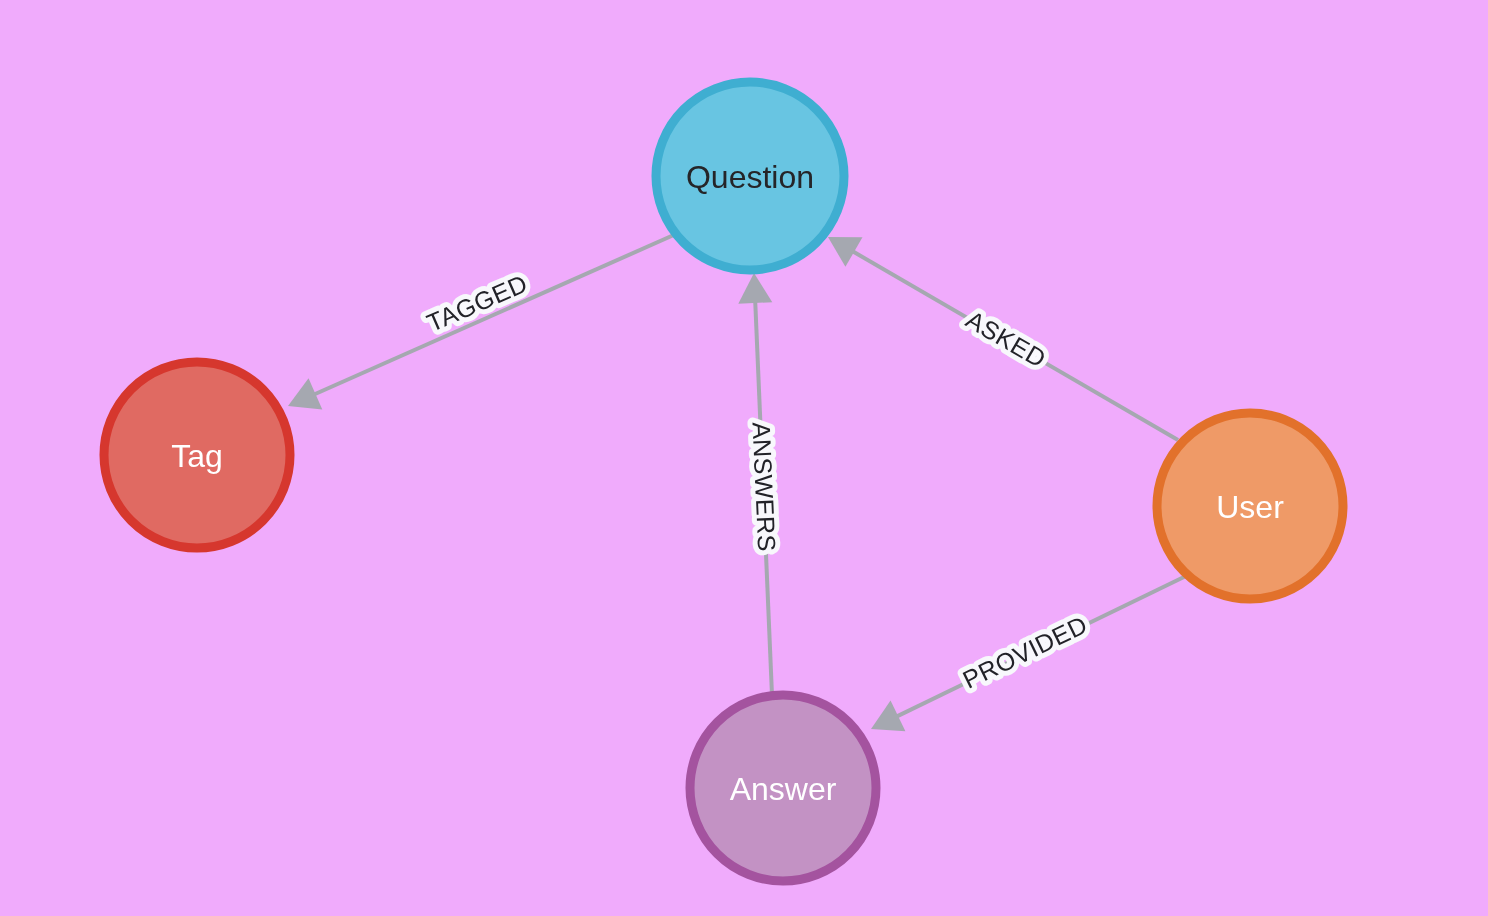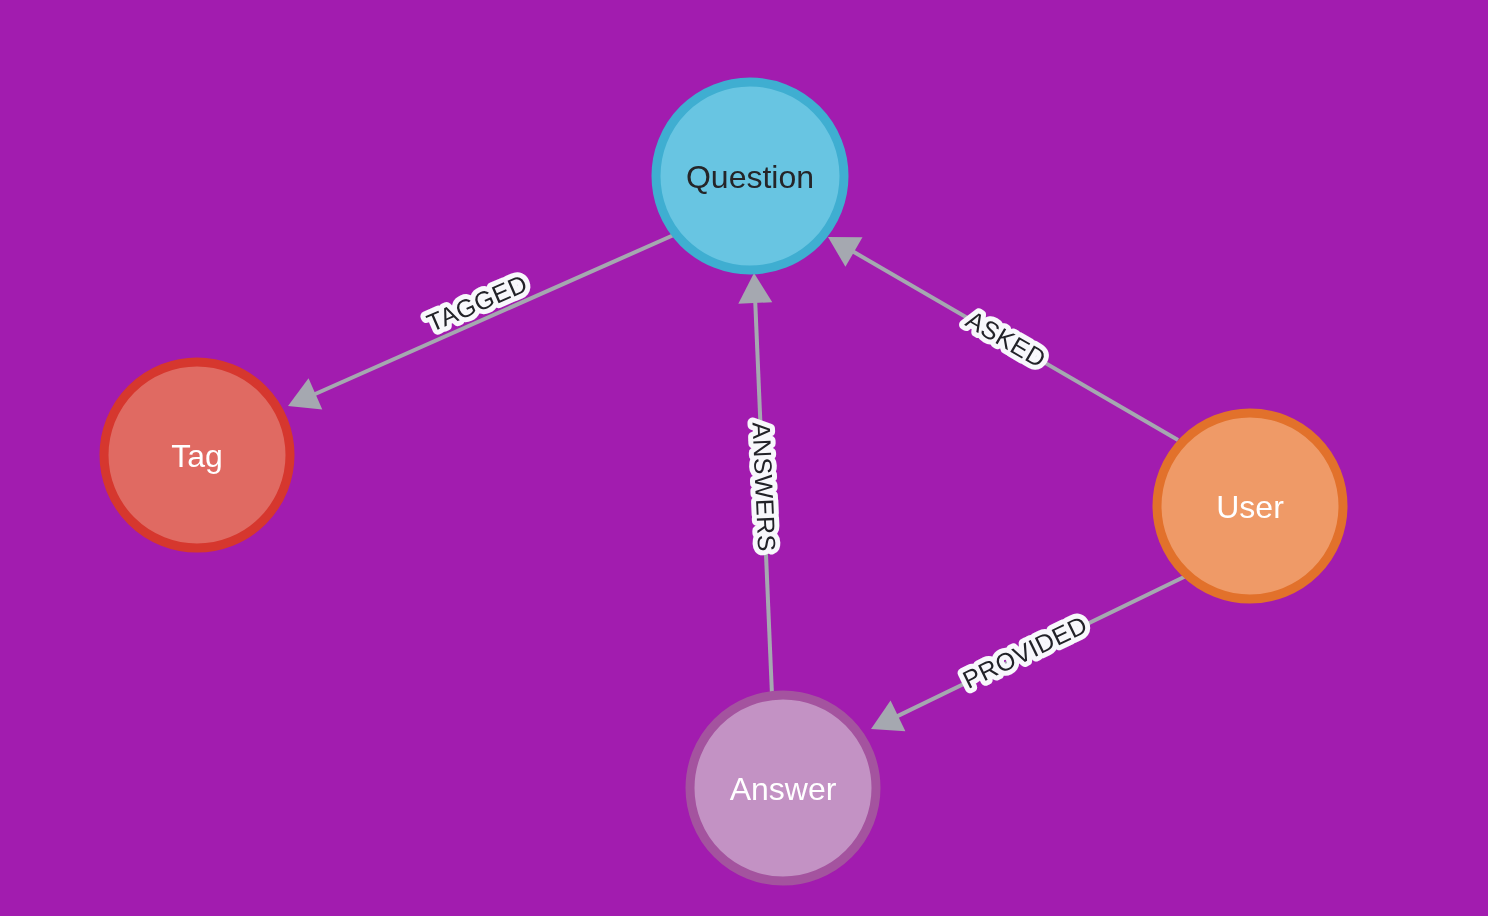--- a/index.html
+++ b/index.html
@@ -9,21 +9,21 @@
     width: 1488px;
     height: 916px;
     overflow: hidden;
     background: #f8f8fc;
     font-family: "Liberation Sans", sans-serif;
   }
   #graph-canvas {
     position: relative;
     width: 1488px;
     height: 916px;
-    background: #a21caf;
+    background: #f0abfc;
   }
   #graph-svg {
     position: absolute;
     top: 0;
     left: 0;
     width: 1488px;
     height: 916px;
   }
   .edge-line {
     stroke: #a5a8b0;

